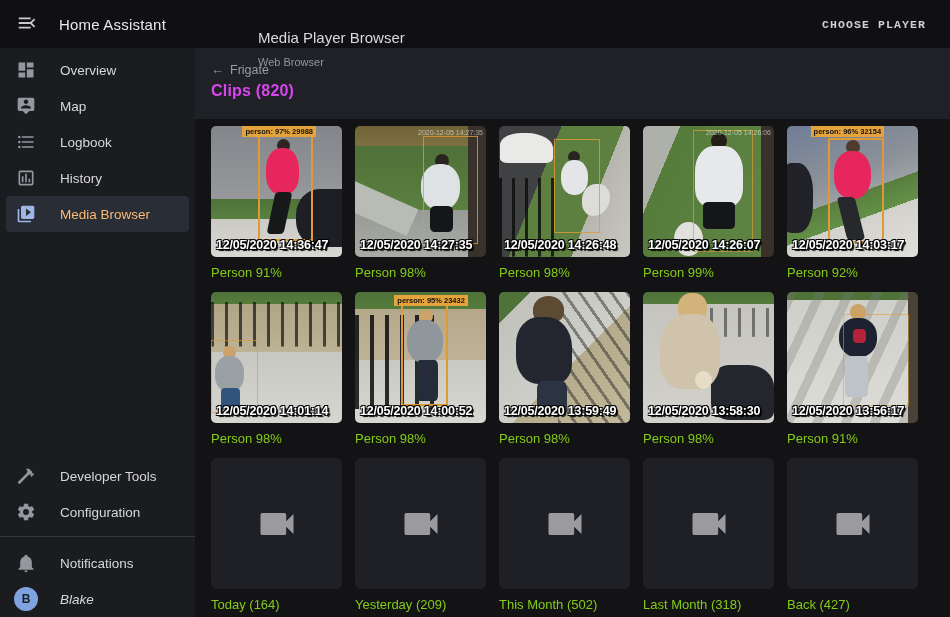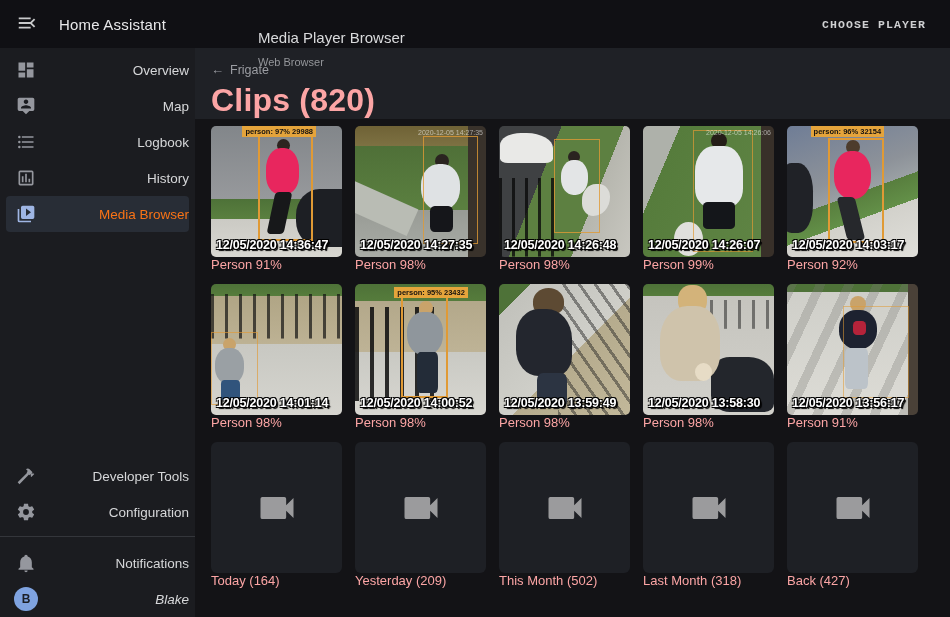--- a/index.html
+++ b/index.html
@@ -16,47 +16,47 @@
   .hdr-main { flex:1; display:flex; align-items:center; padding-left:63px; }
   .mp-title { color:#d9dadc; font-size:15px; line-height:18px;margin-top:48px; }
   .mp-sub { color:#94969a; font-size:11px; margin-top:9px; }
   .choose-player { margin-left:auto; margin-right:16px; color:#cfd0d2; font-size:11.5px;
     font-weight:600; letter-spacing:1.1px; cursor:pointer; padding:8px 8px;font-family:Liberation Mono, monospace; }
 
   
   .sidebar { position:absolute; left:0; top:48px; width:195px; height:569px;
     background:#1b1c20; z-index:4; }
   .nav-item { display:flex; align-items:center; height:36px; margin:0 6px; padding-left:10px;
-    border-radius:4px; cursor:pointer; color:#d6d7d9;justify-content:space-between; }
+    border-radius:4px; cursor:pointer; color:#d6d7d9; }
   .nav-item .ic { width:20px; height:20px; color:#95979e; flex-shrink:0; display:flex; }
   .nav-item .ic svg { width:20px; height:20px; fill:currentColor; }
   .nav-item .lbl { margin-left:24px; font-size:13.5px; font-weight:500; }
   .nav-top { padding-top:4px; }
   .nav-item.selected { background:#282d36; }
   .nav-item.selected .ic { color:#9fb6e4; }
-  .nav-item.selected .lbl { color:#f97316; }
+  .nav-item.selected .lbl { color:#fdba74; }
   .sidebar-bottom { position:absolute; left:0; bottom:0; width:100%; padding-bottom:0; }
   .side-divider { height:1px; background:#34363b; margin:6px 0 8px 0; }
   .avatar { width:24px; height:24px; border-radius:50%; background:#7fa3e0; color:#1b1e24;
     font-size:12px; font-weight:700; display:flex; align-items:center; justify-content:center; flex-shrink:0; margin-left:-2px; }
   .nav-item .avatar + .lbl { margin-left:22px;font-style:italic; }
 
   
   .content-header { position:absolute; left:195px; top:48px; width:755px; height:71px;
     background:#1f2126; padding:14px 0 0 16px; z-index:3; }
   .crumb { color:#9b9da2; font-size:12.5px; display:flex; align-items:center; cursor:pointer; width:max-content; }
   .crumb .arrow { margin-right:6px; font-size:13px; }
-  .page-title { color:#fca5a5; font-size:32px; font-weight:700; margin-top:5px; letter-spacing:.2px; }
+  .page-title { color:#d946ef; font-size:16px; font-weight:700; margin-top:5px; letter-spacing:.2px; }
 
   .content { position:absolute; left:195px; top:119px; width:755px; height:498px; background:#131316; }
   .grid { display:grid; grid-template-columns:repeat(5,131px); gap:12px 13px; padding:7px 0 0 16px; }
 
   .card { cursor:pointer; }
   .thumb { position:relative; width:131px; height:131px; border-radius:5px; overflow:hidden; background:#26282c; }
-  .caption { color:#fca5a5; font-size:13px; }
+  .caption { margin-top:8px; color:#84cc16; font-size:13px; }
 
   .art { position:absolute; }
   .bbox { position:absolute; border:2px solid #e09a35; }
   .bbox.thin { border-width:1px; border-color:rgba(224,154,53,.8); }
   .chip { position:absolute; background:#e5a43b; color:#151210; font-size:7.5px; font-weight:700;
     padding:1px 3px; white-space:nowrap; }
   .ts { position:absolute; left:5px; bottom:5px; color:#fff; font-size:12.5px; font-weight:800;
     letter-spacing:-0.2px; white-space:nowrap;
     text-shadow:-1px -1px 0 #000, 1px -1px 0 #000, -1px 1px 0 #000, 1px 1px 0 #000, 2px 2px 1px #000; }
   .corner-ts { position:absolute; right:3px; top:3px; color:rgba(255,255,255,.55); font-size:7px; white-space:nowrap; }

